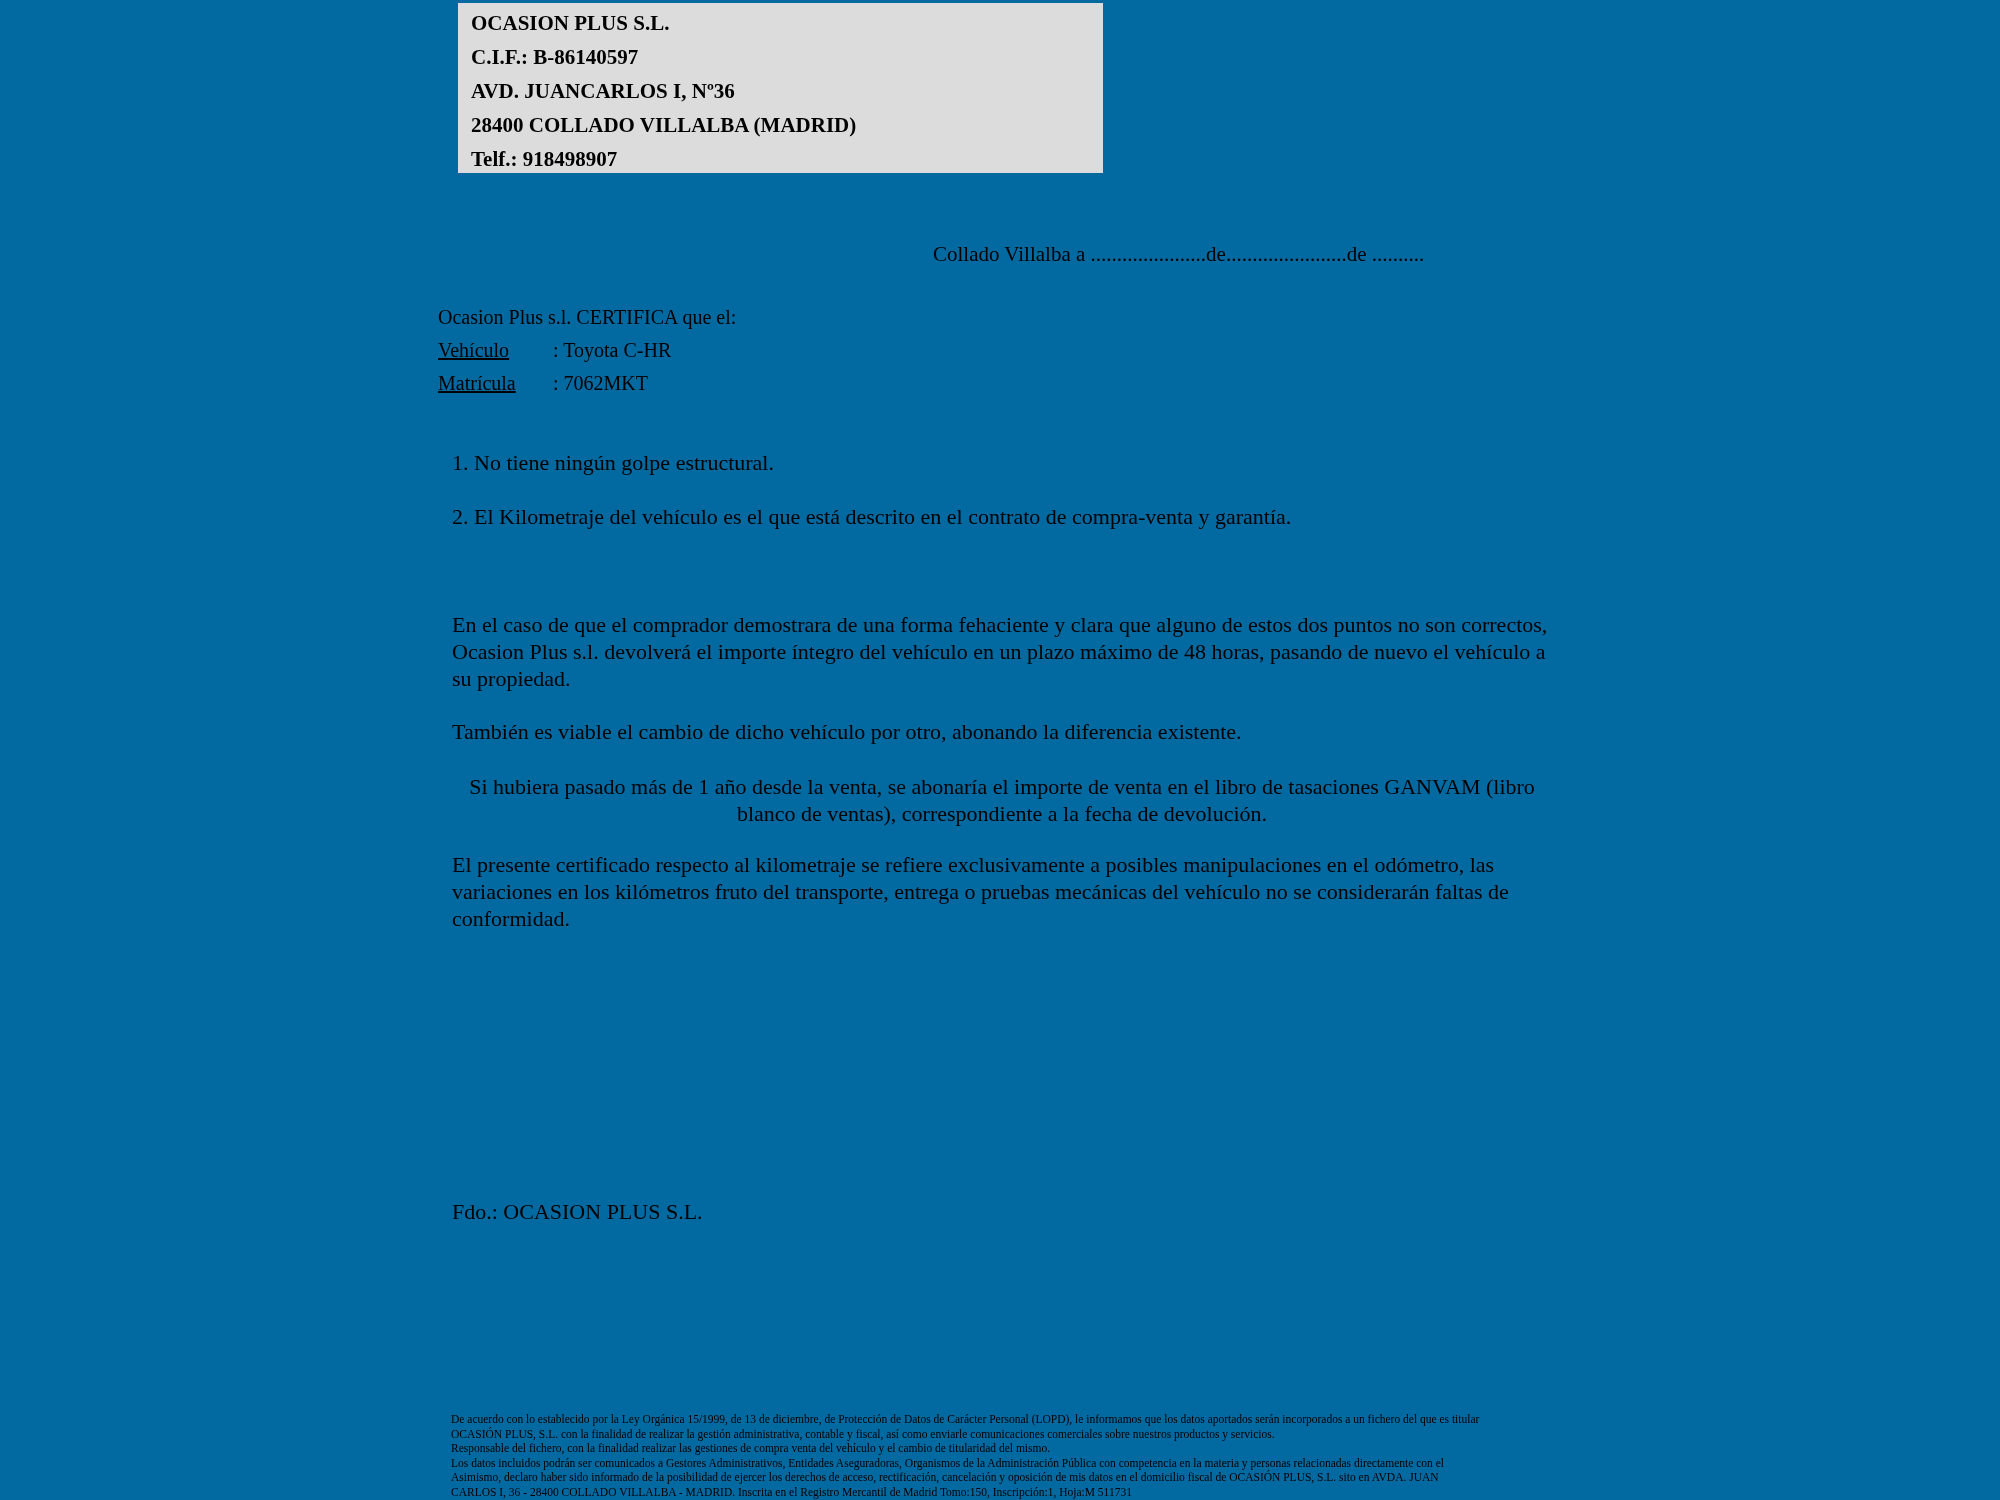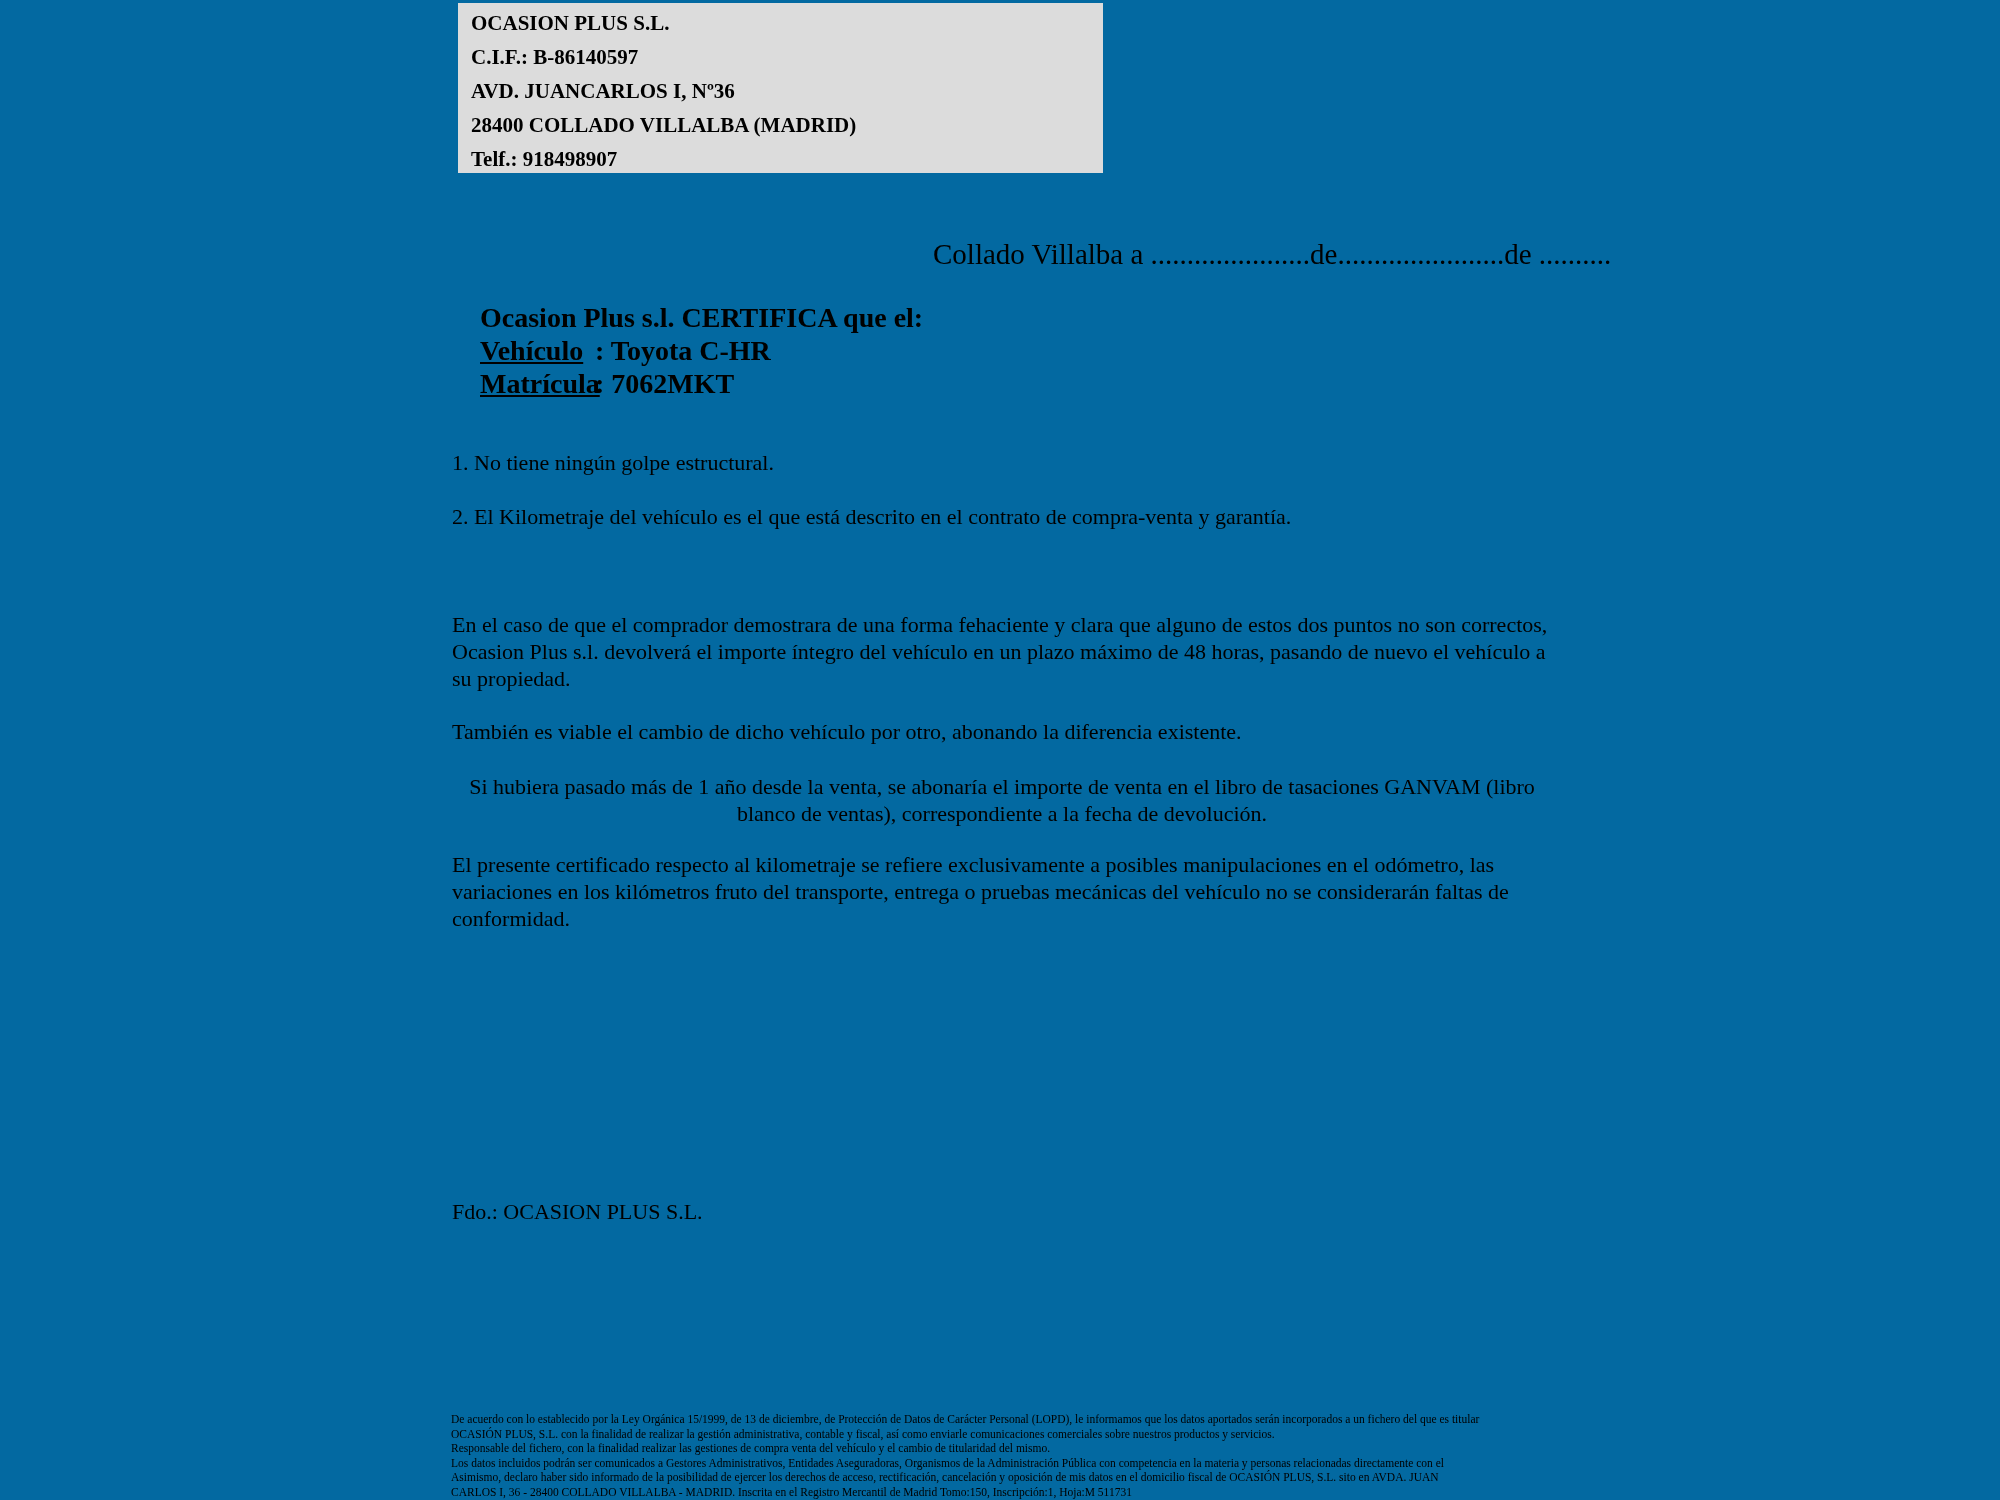--- a/index.html
+++ b/index.html
@@ -32,32 +32,31 @@
     font-weight: bold;
     font-size: 21px;
     line-height: 34px;
     white-space: nowrap;
   }
   
   .date-line {
     position: absolute;
     left: 933px;
     top: 240px;
-    font-size: 29px;
+    font-size: 21px;
     line-height: 28px;
     white-space: nowrap;
   }
   
   .certify {
     position: absolute;
-    left: 480px;
+    left: 438px;
     top: 301px;
-    font-size: 28px;
+    font-size: 20px;
     line-height: 33px;
-    font-weight: bold;
   }
   .certify .intro { white-space: nowrap; }
   .field-row { white-space: nowrap; }
   .field-label-wrap {
     display: inline-block;
     width: 115px;
   }
   .field-label-wrap .u { text-decoration: underline; margin-top: 16px; }
   
   .point {

